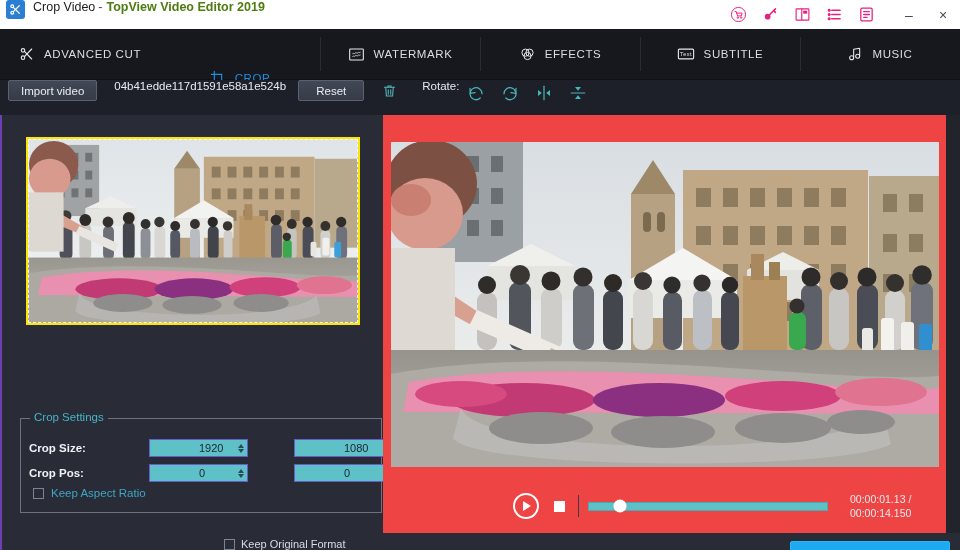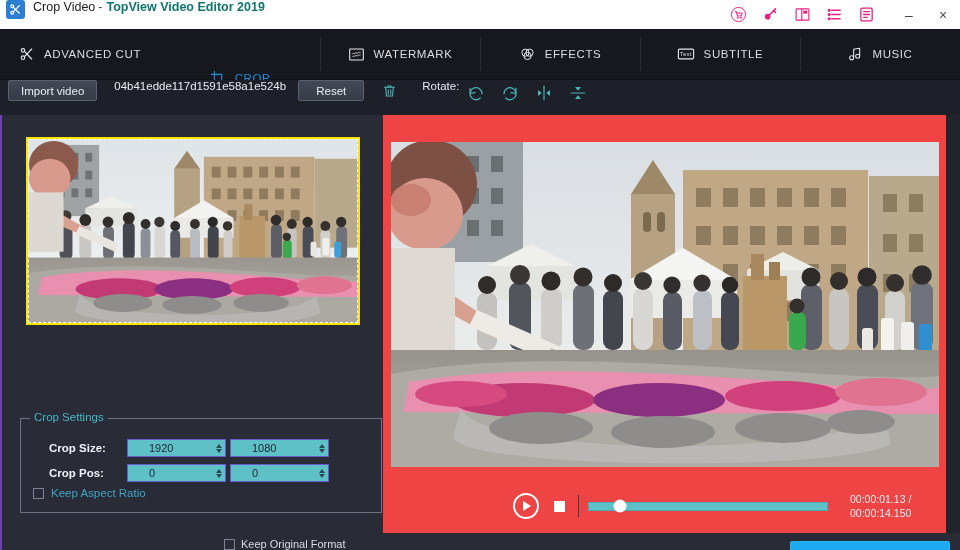--- a/index.html
+++ b/index.html
@@ -24,21 +24,21 @@
   #app-logo {
     width: 19px; height: 19px; margin-left: 6px; margin-right: 8px;
     background: #2a7fd4; border-radius: 3px;
     position: relative; flex: none;
     display: flex; align-items: center; justify-content: center;
   }
   #app-logo svg { display: block; }
   .title-text { font-size: 12.5px; color: #1c1c1c; white-space: nowrap; }
   #title-doc { font-weight: normal; }
   #title-sep { margin: 0 4px 0 3px; color: #444; font-size: 12.5px;}
-  #title-app { font-weight: bold; color: #0f766e; }
+  #title-app { font-weight: bold; color: #4d7c0f; }
   #win-icons {
     margin-left: auto; display: flex; align-items: center; height: 29px;
   }
   .win-icon {
     width: 32px; height: 29px;
     display: flex; align-items: center; justify-content: center;
     color: #e8207f;
   }
   .win-icon svg { display: block; }
   .win-sys {
@@ -127,34 +127,34 @@
   
   #crop-settings {
     position: absolute; left: 18px; top: 303px; width: 362px; height: 95px;
     border: 1px solid #6d7183;
   }
   #crop-settings-legend {
     position: absolute; left: 9px; top: -8px;
     background: #292b36; padding: 0 4px;
     color: #46b5c6; font-size: 11.5px;
   }
-  .row { position: absolute; left: 28px; display: flex; align-items: center; }
+  .row { position: absolute; left: 8px; display: flex; align-items: center; gap: 42px; }
   #row-size { top: 20px; }
   #row-pos  { top: 45px; }
   .row-label { width: 78px; color: #eef1f6; font-size: 11.5px; font-weight: bold; }
   .spin {
     width: 99px; height: 18px;
     background: #5fc1c8;
     border: 1px solid #6a5acd;
     display: flex; align-items: center;
     position: relative;
   }
   .spin + .spin { margin-left: 4px; }
   .spin .sval {
-    padding-left: 21px; color: #1c2330; font-size: 11px;
+    padding-left: 5px; color: #1c2330; font-size: 11px; margin-left: 44px;
   }
   .spin .arrows {
     position: absolute; right: 3px; top: 0; bottom: 0;
     display: flex; flex-direction: column; justify-content: center;
     align-items: center; gap: 1px;
   }
   .spin .arrows i {
     display: block; width: 0; height: 0;
     border-left: 3.5px solid transparent;
     border-right: 3.5px solid transparent;

